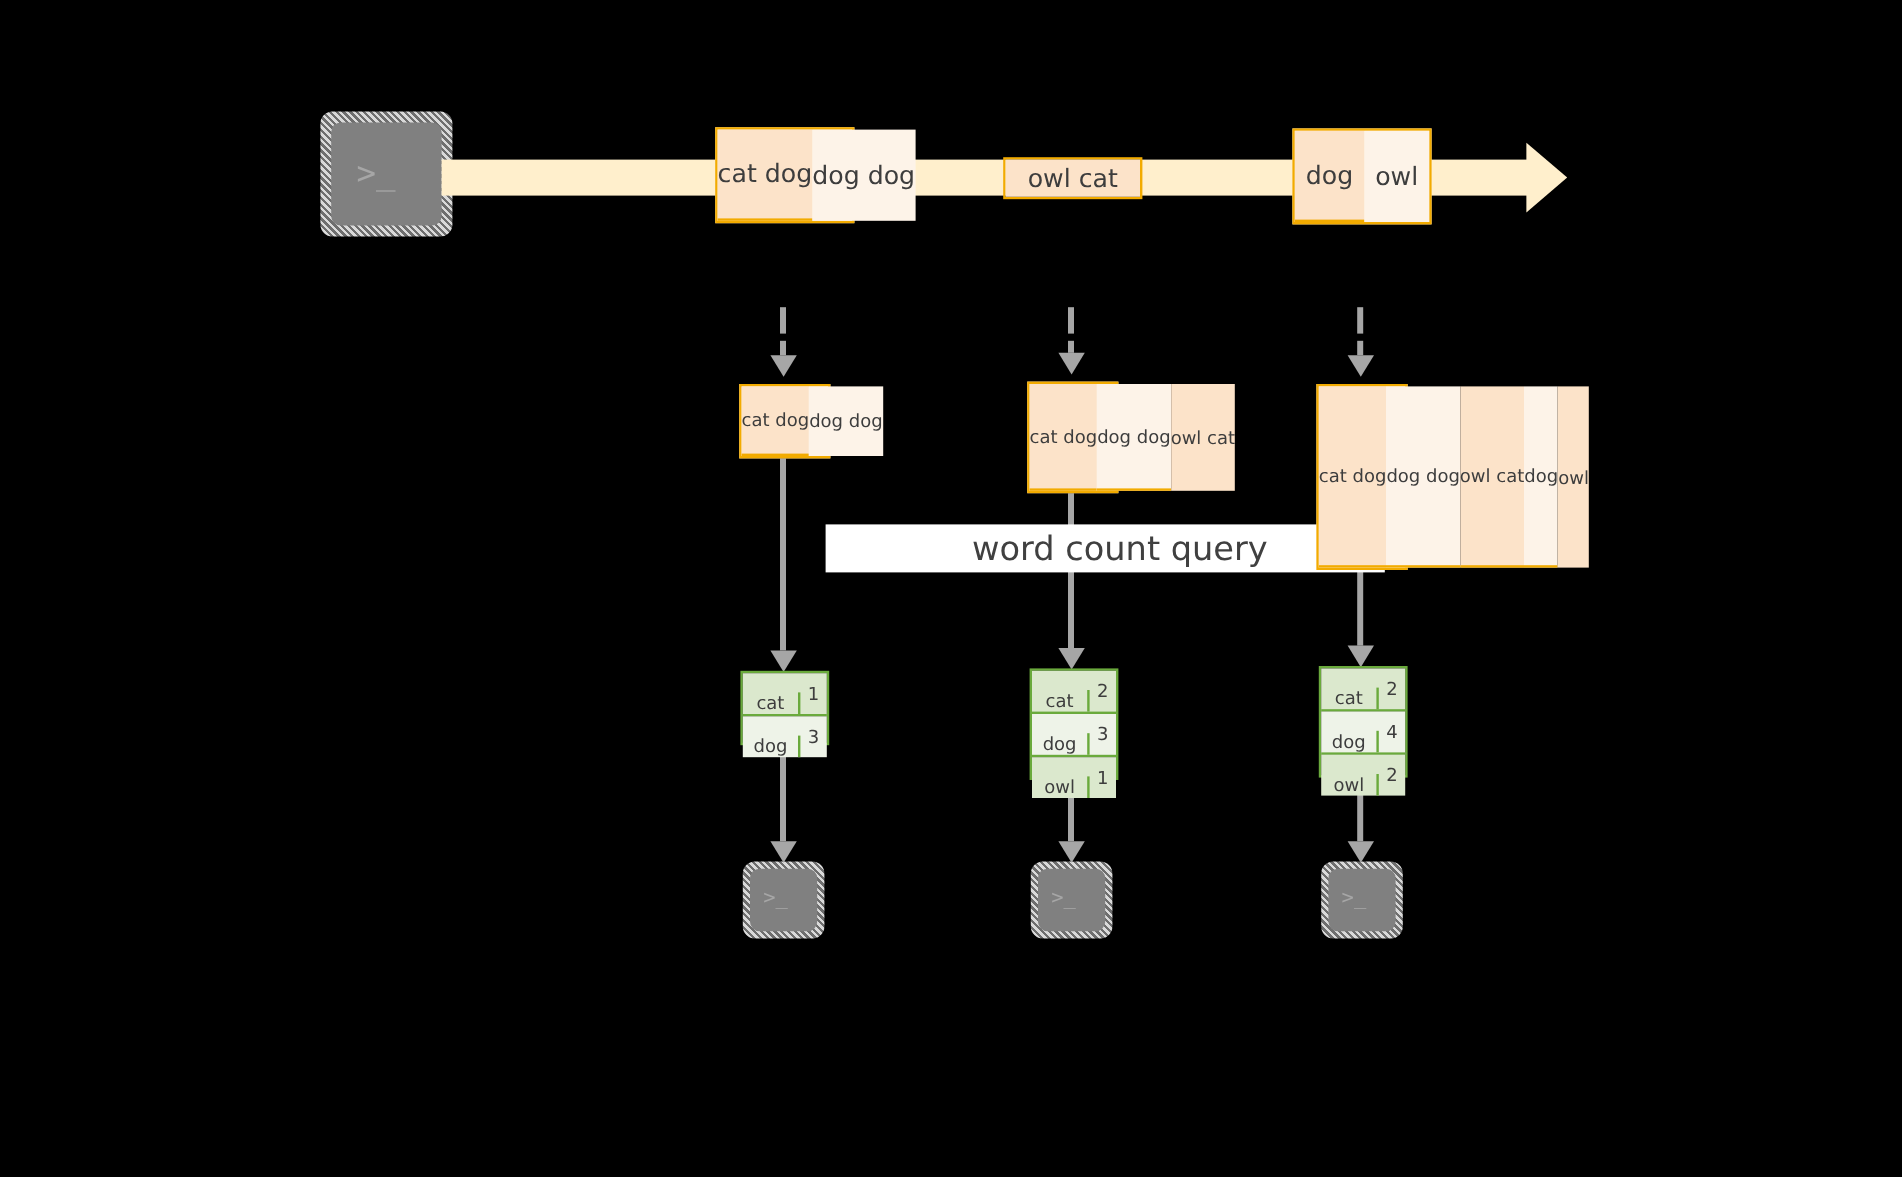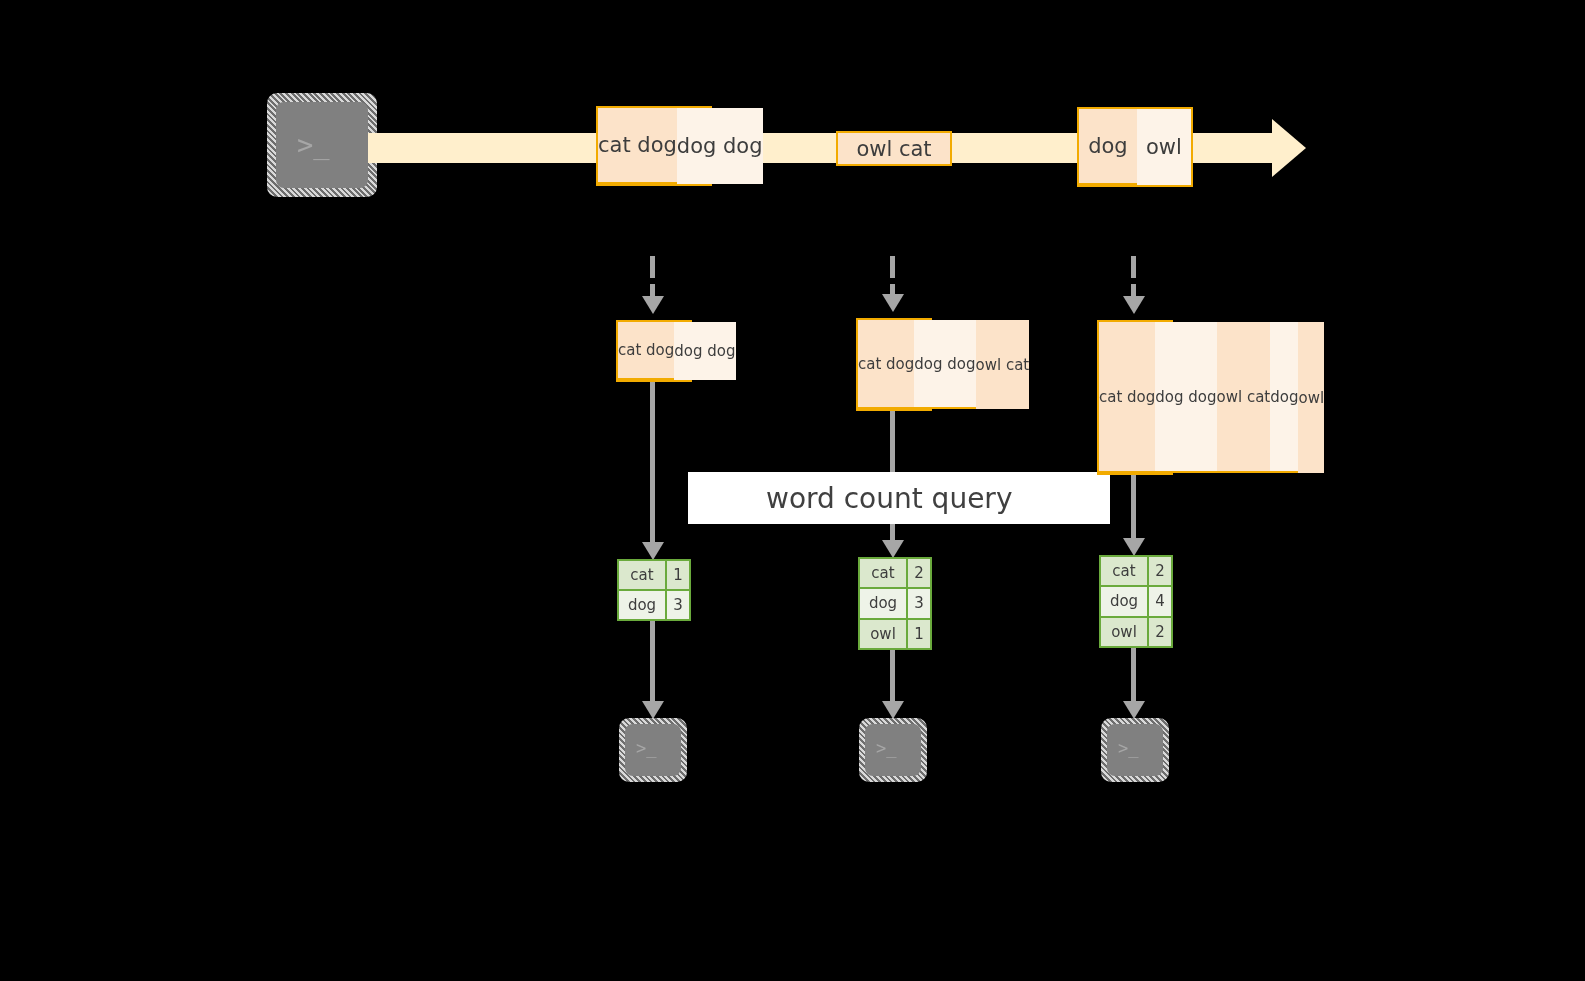--- a/index.html
+++ b/index.html
@@ -102,20 +102,21 @@
   .res .cell {
     box-sizing: border-box;
     display: flex;
     align-items: center;
     justify-content: center;
     color: #3d3d3d;
     white-space: nowrap;
   }
   .res .cell.key {
     border-right: 2px solid #6aaa3c;
+    margin-top: 16px;
   }
 
   
   .arrow-shaft {
     position: absolute;
     background: #a6a6a6;
     z-index: 3;
   }
   .dash-seg {
     position: absolute;
@@ -274,17 +275,17 @@
 
   <div class="arrow-shaft" style="left:1131px; top:648px; width:5px; height:53px;"></div>
   <div class="arrow-head" style="left:1123px; top:701px;"></div>
 
   <div class="term" style="left:1101px; top:718px; width:68px; height:64px;">
     <div class="hatch"></div>
     <div class="inner" style="left:6px; top:6px; right:6px; bottom:6px;"></div>
     <div class="glyph" style="left:17px; top:22px; font-size:17px;">&gt;_</div>
   </div>
 
-  <div class="query-band" style="left:688px; top:472px; width:422px; height:52px;">
+  <div class="query-band" style="left:688px; top:437px; width:422px; height:40px;padding-left:44px;">
     <div class="label" style="font-size:28px; margin-left:78px;">word count query</div>
   </div>
 
 </div>
 
 </body></html>

